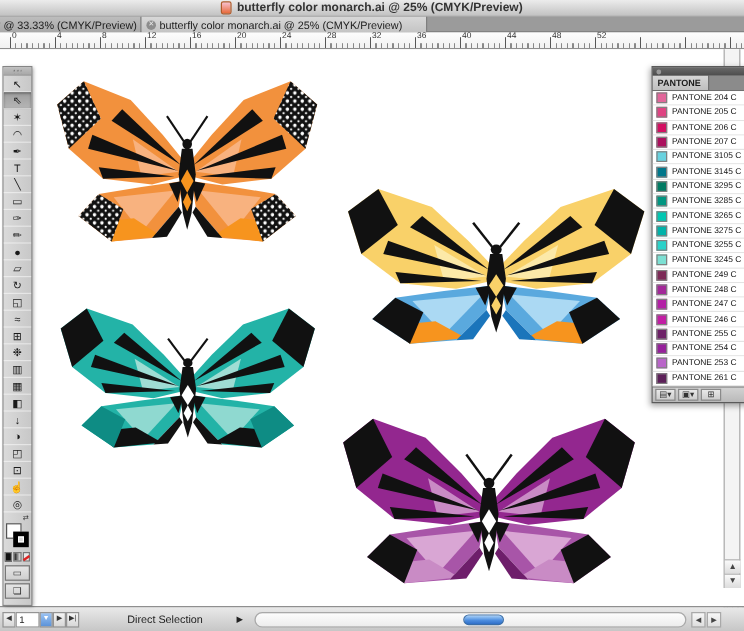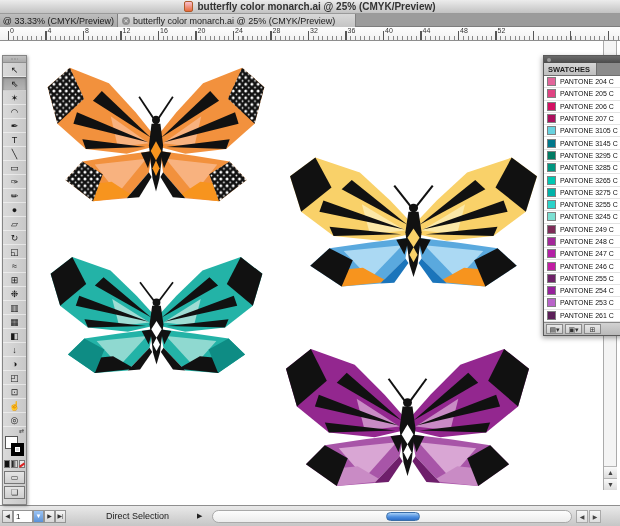--- a/index.html
+++ b/index.html
@@ -323,21 +323,21 @@
   </div>
   <div class="bottom-btn">▭</div>
   <div class="bottom-btn">❏</div>
 </div>
 
 <div id="swatches">
   <div id="swatches-titlebar">
     <span class="panel-dot"></span>
   </div>
   <div id="swatches-tabrow">
-    <span id="swatches-tab">SWATCHES</span>
+    <span id="swatches-tab">PANTONE</span>
   </div>
   <div id="swatch-list">
       <div class="swatch-row">
         <span class="swatch-chip" style="background: rgb(226, 101, 154);"></span>
         <span class="swatch-name">PANTONE 204 C</span>
       </div>
       <div class="swatch-row">
         <span class="swatch-chip" style="background: rgb(223, 67, 130);"></span>
         <span class="swatch-name">PANTONE 205 C</span>
       </div>

